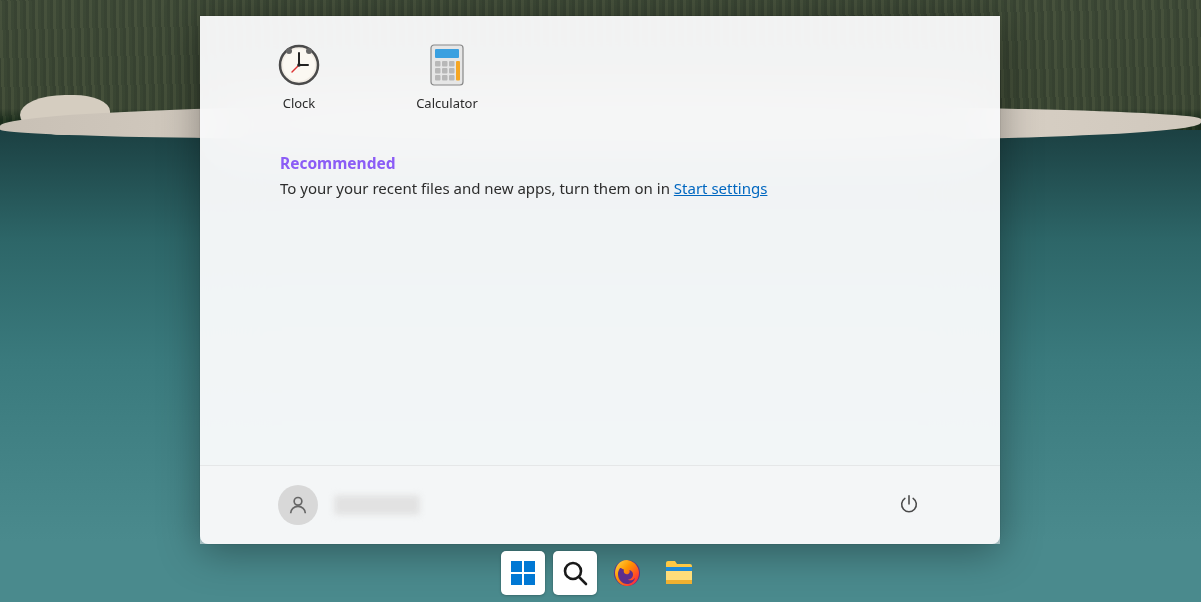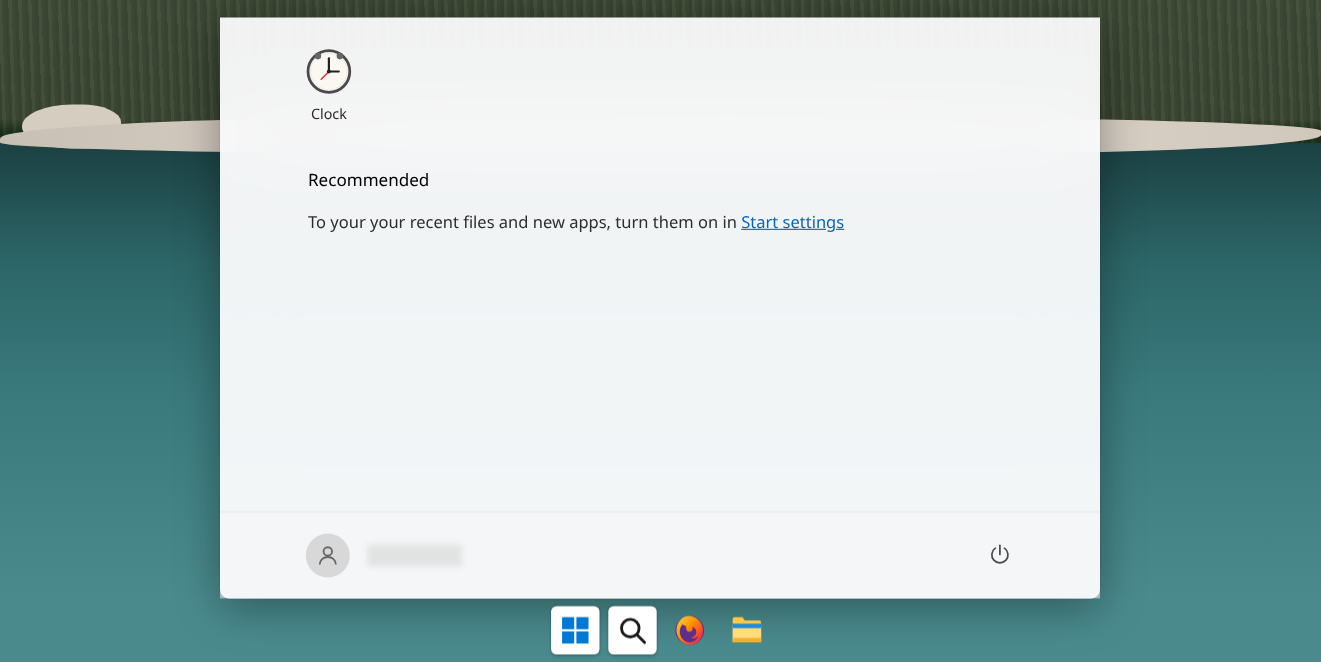--- a/index.html
+++ b/index.html
@@ -8,21 +8,21 @@
 .wallpaper::before{content:"";position:absolute;top:0;left:0;right:0;height:130px;background:repeating-linear-gradient(88deg,#1a2815 0 3px,#2a3820 3px 6px,#1e2d18 6px 9px);opacity:0.85}
 .wallpaper::after{content:"";position:absolute;top:105px;left:0;right:0;height:35px;background:linear-gradient(90deg,#c8c0b5 0%,#d8d0c5 30%,#e0d8cd 60%,#d0c8bd 100%);border-radius:40% 50% 30% 40%/60% 40% 50% 30%}
 .wallpaper .rocks{position:absolute;top:95px;left:20px;width:90px;height:40px;background:#d5cdc0;border-radius:50% 40% 30% 50%}
 .start-menu{position:absolute;left:200px;top:16px;width:800px;height:528px;background:rgba(252,252,253,0.95);backdrop-filter:blur(30px);border-radius:0 0 8px 8px;box-shadow:0 8px 40px rgba(0,0,0,0.35),0 0 0 1px rgba(0,0,0,0.06);display:flex;flex-direction:column}
 .apps-row{display:flex;gap:50px;padding:18px 0 0 260px;margin-left:-210px}
 .app{width:98px;display:flex;flex-direction:column;align-items:center;gap:8px;padding:10px 4px;border-radius:4px;cursor:pointer;position:relative}
 .app.highlighted{outline:3px solid #ef1c23;outline-offset:-2px}
 .app-icon{width:42px;height:42px;display:flex;align-items:center;justify-content:center}
 .app-label{font-size:13px;color:#2b2b2b;text-align:center}
 .recommended{padding:30px 80px 0}
-.recommended h2{font-size:15.5px;font-weight:400;color:#000000;margin-bottom:18px}
+.recommended h2{font-size:15.5px;font-weight:700;color:#8b5cf6;margin-bottom:4px}
 .recommended-text{font-size:15px;color:#2d2d2d}
 .recommended-text a{color:#0067c0;}
 .user-bar{margin-top:auto;height:79px;border-top:1px solid rgba(0,0,0,0.06);background:rgba(245,246,248,0.55);display:flex;align-items:center;padding:0 78px;justify-content:space-between}
 .user{display:flex;align-items:center;gap:16px}
 .avatar{width:40px;height:40px;border-radius:50%;background:#d8d8d8;display:flex;align-items:center;justify-content:center;color:#666}
 .username{width:86px;height:20px;background:#e2e2e2;filter:blur(3px);border-radius:3px}
 .power{width:24px;height:24px;color:#4a4a4a;cursor:pointer}
 .taskbar{position:absolute;bottom:0;left:0;right:0;height:58px;display:flex;align-items:center;justify-content:center;gap:8px}
 .tb-item{width:44px;height:44px;display:flex;align-items:center;justify-content:center;border-radius:5px;cursor:pointer}
 .tb-item.active{background:#fff;box-shadow:0 1px 3px rgba(0,0,0,0.18),0 0 0 1px rgba(0,0,0,0.05)}
@@ -48,20 +48,41 @@
             <line x1="21" y1="21" x2="30" y2="21" stroke="#222" stroke-width="2" stroke-linecap="round"></line>
             <line x1="21" y1="21" x2="14" y2="28" stroke="#d33" stroke-width="1.4" stroke-linecap="round"></line>
             <circle cx="21" cy="21" r="1.8" fill="#222"></circle>
             <circle cx="11" cy="7" r="3" fill="#666"></circle>
             <circle cx="31" cy="7" r="3" fill="#666"></circle>
           </svg>
       </div>
       <span class="app-label">Clock</span>
     </div>
 
+    <div class="app">
+      <div class="app-icon">
+        <svg width="36" height="42" viewBox="0 0 36 42">
+            <rect x="2" y="1" width="32" height="40" rx="3" fill="#e6e6e6" stroke="#888" stroke-width="1.2"></rect>
+            <rect x="6" y="5" width="24" height="9" rx="1" fill="#3aa0e0"></rect>
+            <g fill="#b8b8b8">
+              <rect x="6" y="17" width="5.5" height="5.5" rx="1"></rect>
+              <rect x="13" y="17" width="5.5" height="5.5" rx="1"></rect>
+              <rect x="20" y="17" width="5.5" height="5.5" rx="1"></rect>
+              <rect x="6" y="24" width="5.5" height="5.5" rx="1"></rect>
+              <rect x="13" y="24" width="5.5" height="5.5" rx="1"></rect>
+              <rect x="20" y="24" width="5.5" height="5.5" rx="1"></rect>
+              <rect x="6" y="31" width="5.5" height="5.5" rx="1"></rect>
+              <rect x="13" y="31" width="5.5" height="5.5" rx="1"></rect>
+              <rect x="20" y="31" width="5.5" height="5.5" rx="1"></rect>
+            </g>
+            <rect x="27" y="17" width="4" height="19.5" rx="1" fill="#f5a623"></rect>
+          </svg>
+      </div>
+      <span class="app-label">Calculator</span>
+    </div>
 
 
   </div>
 
   <div class="recommended">
     <h2>Recommended</h2>
     <p class="recommended-text">
       <span>To your your recent files and new apps, turn them on in </span><a href="#">Start settings</a>
     </p>
   </div>

